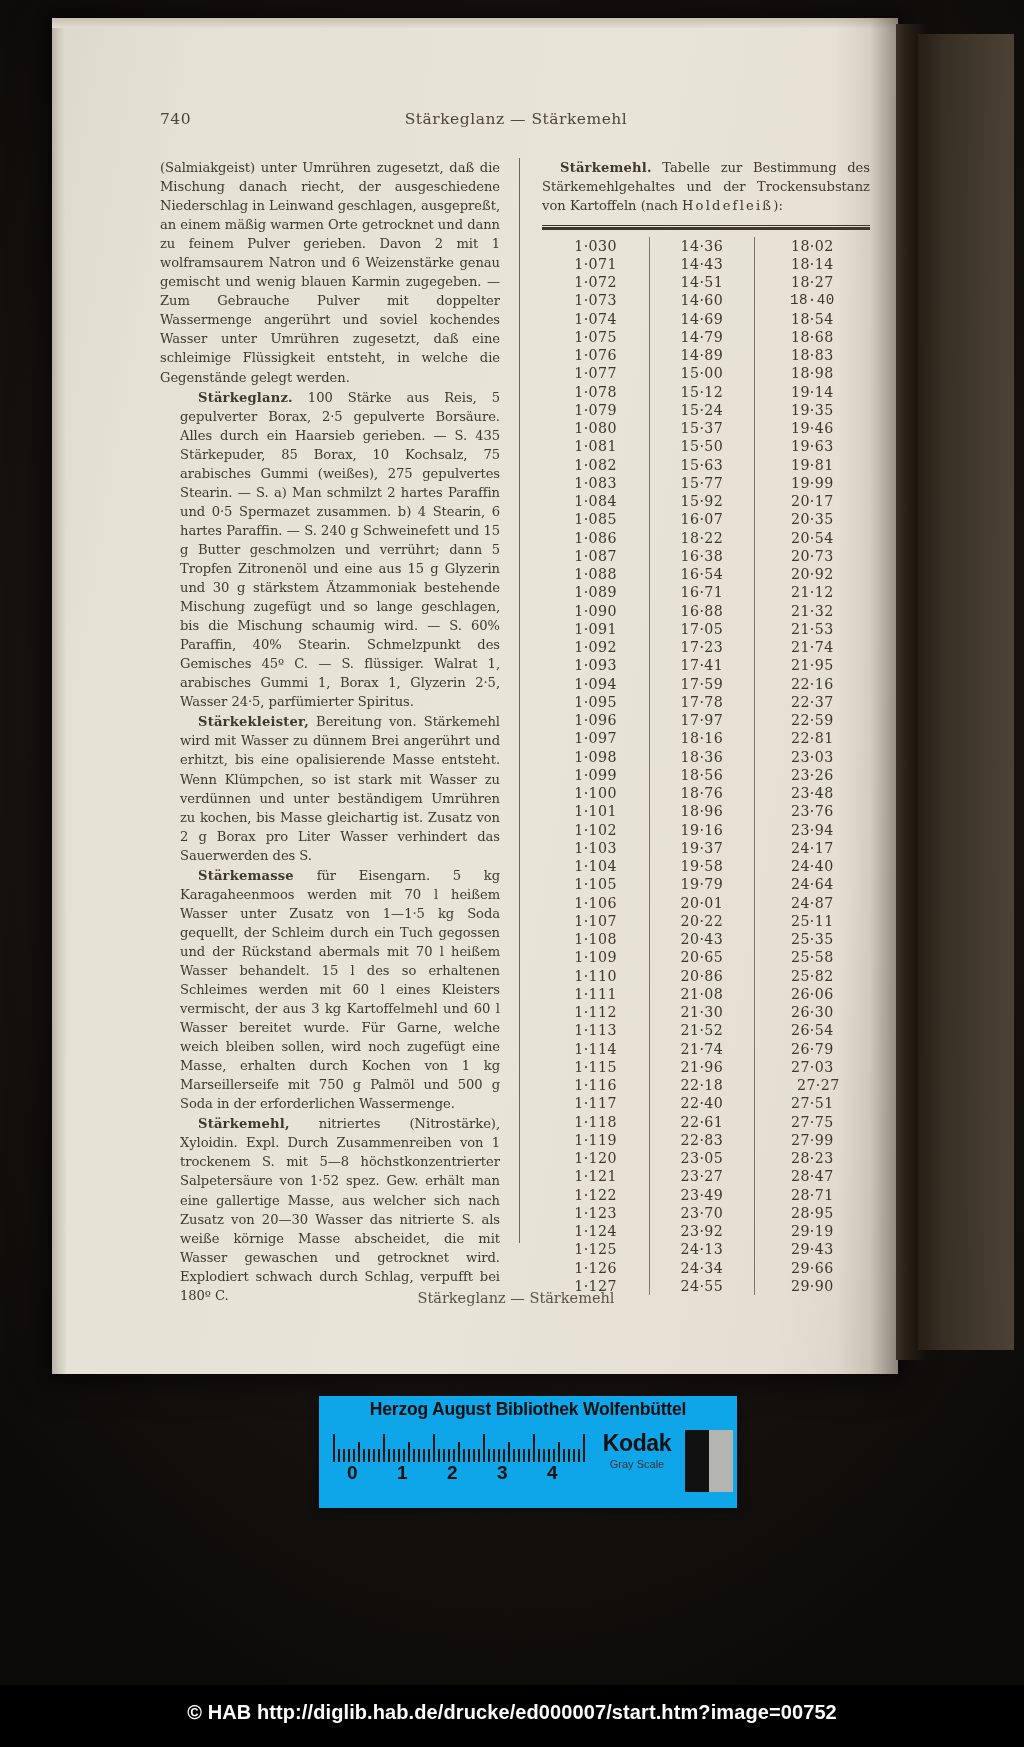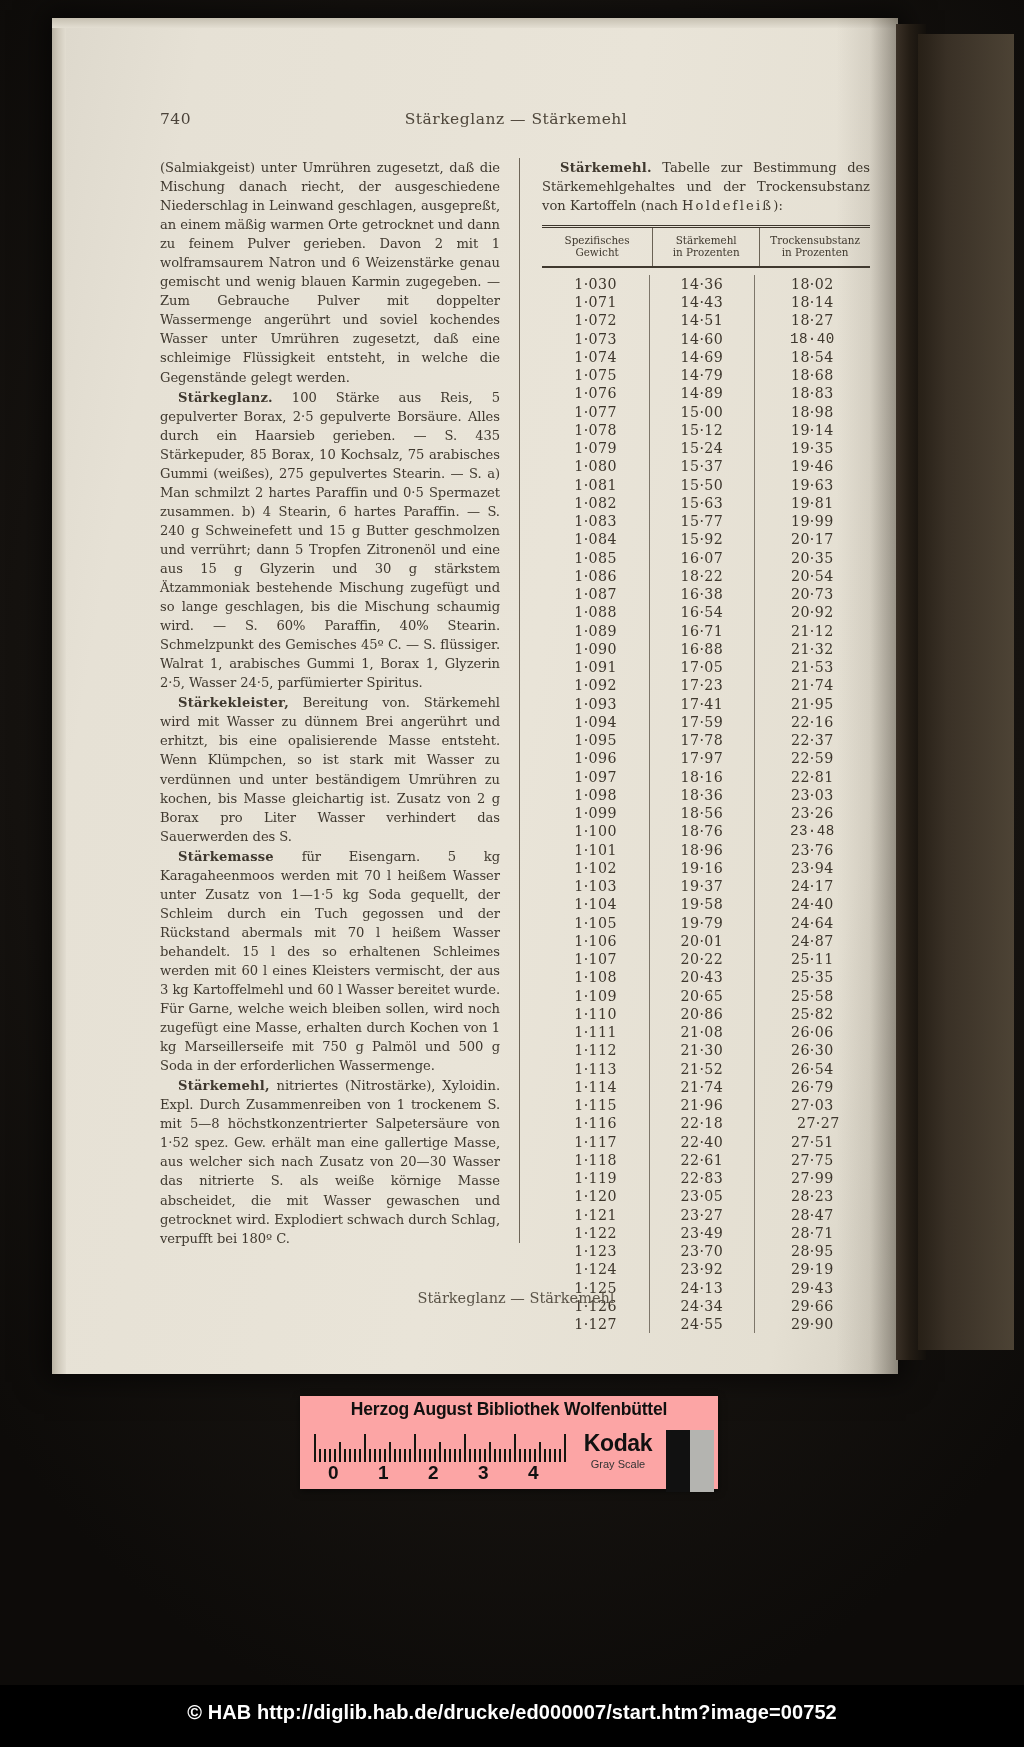--- a/index.html
+++ b/index.html
@@ -91,21 +91,21 @@
   #col-divider{
     width:1px;margin:0 22px 0 19px;height:1085px;
     background:#6d6558;
   }
   #col-right{
     width:328px;
     font-size:13.1px;line-height:19.05px;color:#3f382e;
     font-family:"DejaVu Serif",serif;
   }
   .para{margin:0 0 0 0;text-indent:0;}
-  .para + .para{margin-top:1px;}
+  .para + .para{margin-top:1px;margin-left:20px;}
   .hw{font-weight:bold;letter-spacing:.2px;}
   .ind{text-indent:18px;}
   .spaced{letter-spacing:2.2px;}
 
   
   #table-intro{
     font-size:13.1px;line-height:19.2px;color:#3f382e;text-indent:18px;
     text-align:justify;
   }
   #data-table{
@@ -132,22 +132,22 @@
     padding:0;letter-spacing:.4px;
   }
   tbody td.c1{border-right:1px solid #8d8button;}
   tbody td.c1{border-right:1px solid #7d766a;}
   tbody td.c2{border-right:1px solid #7d766a;}
   #table-body-wrap{border-top:2.2px solid #40392f;padding-top:7px;}
   #table-bottom{height:16px;}
 
   
   #scale-card{
-    position:absolute;left:300px;top:1396px;width:418px;height:93px;
-    background:#fca5a5;
+    position:absolute;left:319px;top:1396px;width:418px;height:112px;
+    background:#0ea5e9;
     box-shadow:0 2px 7px rgba(0,0,0,.5);
     font-family:"Liberation Sans",sans-serif;
   }
   #scale-title{
     position:absolute;left:0;top:3px;width:418px;text-align:center;
     font-size:17.5px;font-weight:bold;color:#10100f;letter-spacing:-.2px;
   }
   #scale-rule-row{
     position:absolute;left:14px;top:36px;width:250px;height:30px;
   }
@@ -219,38 +219,20 @@
       </div>
 
       <div id="col-divider"></div>
 
       <div id="col-right">
         <div id="table-intro">
           <span class="hw">Stärkemehl.</span><span> Tabelle zur Bestimmung des Stärkemehlgehaltes und der Trockensubstanz von Kartoffeln (nach </span><span class="spaced">Holdefleiß</span><span>):</span>
         </div>
 
         <div id="data-table">
-          <table>
-            <thead>
-              <tr>
-                <th class="c1">
-                  <span>Spezifisches</span><br>
-                  <span>Gewicht</span>
-                </th>
-                <th class="c2">
-                  <span>Stärkemehl</span><br>
-                  <span>in Prozenten</span>
-                </th>
-                <th class="c3">
-                  <span>Trockensubstanz</span><br>
-                  <span>in Prozenten</span>
-                </th>
-              </tr>
-            </thead>
-          </table>
           <div id="table-body-wrap">
             <table>
               <tbody id="tbody">
                   <tr>
                     <td class="c1" style="width: 112px;">1·030</td>
                     <td class="c2" style="width: 108px;">14·36</td>
                     <td class="c3" style="width: 108px;">18·02</td>
                   </tr>
                   <tr>
                     <td class="c1" style="width: 112px;">1·071</td>
@@ -393,21 +375,21 @@
                     <td class="c3" style="width: 108px;">23·03</td>
                   </tr>
                   <tr>
                     <td class="c1" style="width: 112px;">1·099</td>
                     <td class="c2" style="width: 108px;">18·56</td>
                     <td class="c3" style="width: 108px;">23·26</td>
                   </tr>
                   <tr>
                     <td class="c1" style="width: 112px;">1·100</td>
                     <td class="c2" style="width: 108px;">18·76</td>
-                    <td class="c3" style="width: 108px; font-family: Liberation Mono, monospace;">23·48</td>
+                    <td class="c3" style="width: 108px;">23·48</td>
                   </tr>
                   <tr>
                     <td class="c1" style="width: 112px;">1·101</td>
                     <td class="c2" style="width: 108px;">18·96</td>
                     <td class="c3" style="width: 108px;">23·76</td>
                   </tr>
                   <tr>
                     <td class="c1" style="width: 112px;">1·102</td>
                     <td class="c2" style="width: 108px;">19·16</td>
                     <td class="c3" style="width: 108px;">23·94</td>

